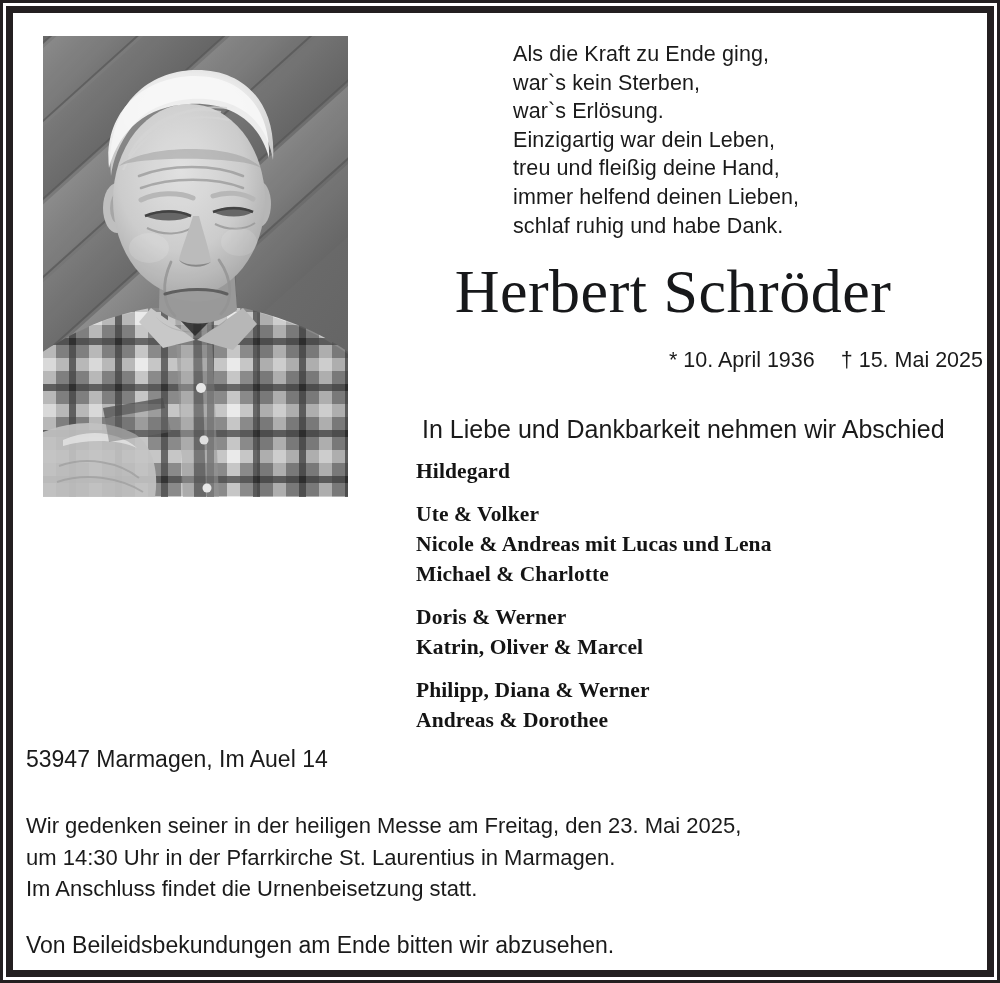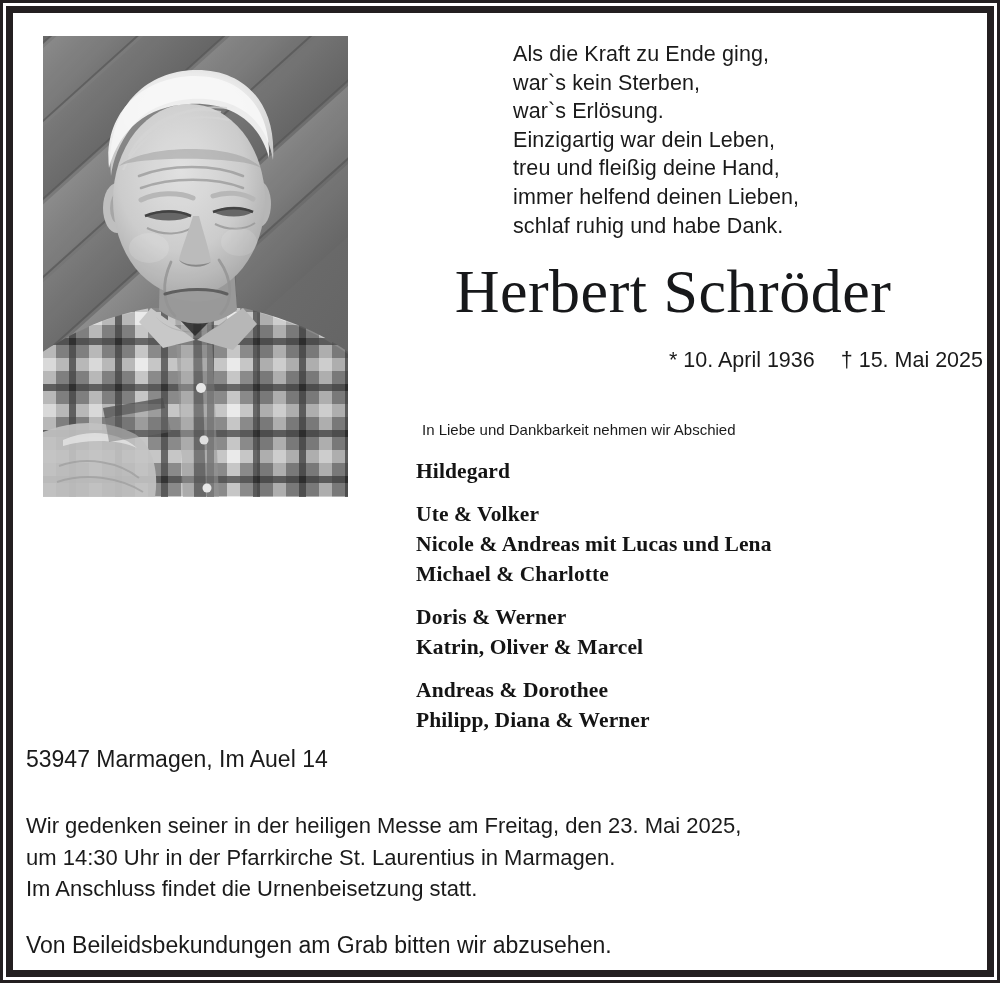--- a/index.html
+++ b/index.html
@@ -85,21 +85,21 @@
     text-align: right;
     font-size: 21.5px;
     line-height: 26px;
   }
   .dates .gap { display: inline-block; width: 26px; }
 
   .farewell {
     position: absolute;
     left: 409px;
     top: 403px;
-    font-size: 15px;
+    font-size: 25px;
     line-height: 27px;
   }
 
   .family {
     position: absolute;
     left: 403px;
     top: 443px;
     width: 560px;
     font-family: Liberation Serif, serif;
   }
@@ -316,28 +316,28 @@
         <div class="fam-group">
           <div class="fam-line">Ute &amp; Volker</div>
           <div class="fam-line">Nicole &amp; Andreas mit Lucas und Lena</div>
           <div class="fam-line">Michael &amp; Charlotte</div>
         </div>
         <div class="fam-group">
           <div class="fam-line">Doris &amp; Werner</div>
           <div class="fam-line">Katrin, Oliver &amp; Marcel</div>
         </div>
         <div class="fam-group">
+          <div class="fam-line">Philipp, Diana &amp; Werner</div>
           <div class="fam-line">Andreas &amp; Dorothee</div>
-          <div class="fam-line">Philipp, Diana &amp; Werner</div>
         </div>
       </div>
 
       <div class="address">53947 Marmagen, Im Auel 14</div>
 
       <div class="service">Wir gedenken seiner in der heiligen Messe am Freitag, den 23. Mai 2025,
 um 14:30 Uhr in der Pfarrkirche St. Laurentius in Marmagen.
 Im Anschluss findet die Urnenbeisetzung statt.</div>
 
-      <div class="closing">Von Beileidsbekundungen am Grab bitten wir abzusehen.</div>
+      <div class="closing">Von Beileidsbekundungen am Ende bitten wir abzusehen.</div>
 
     </div>
   </div>
 </div>
 
 </body></html>

